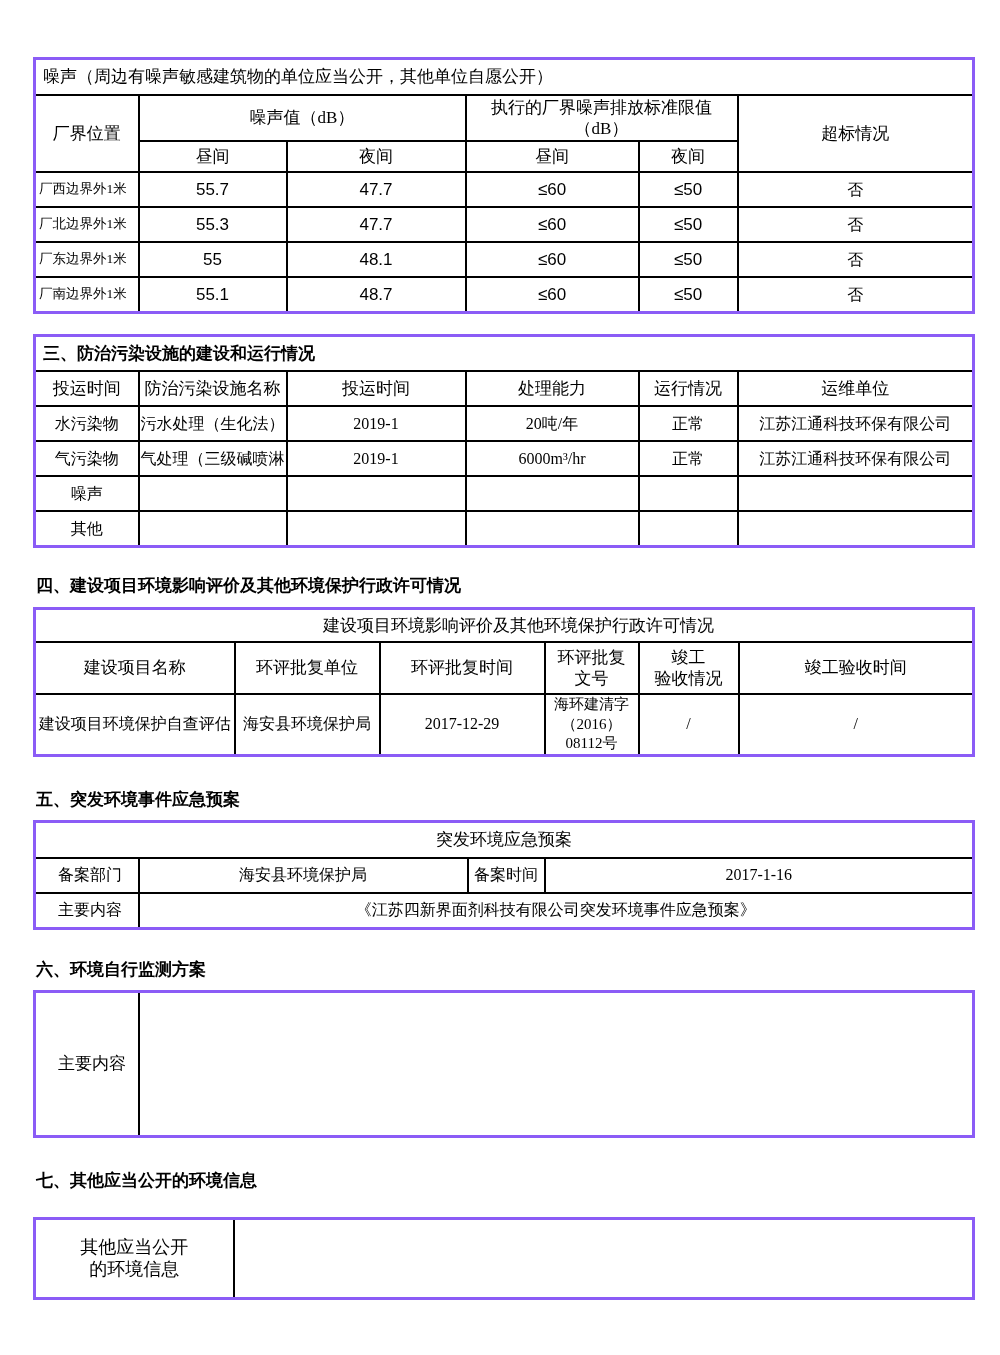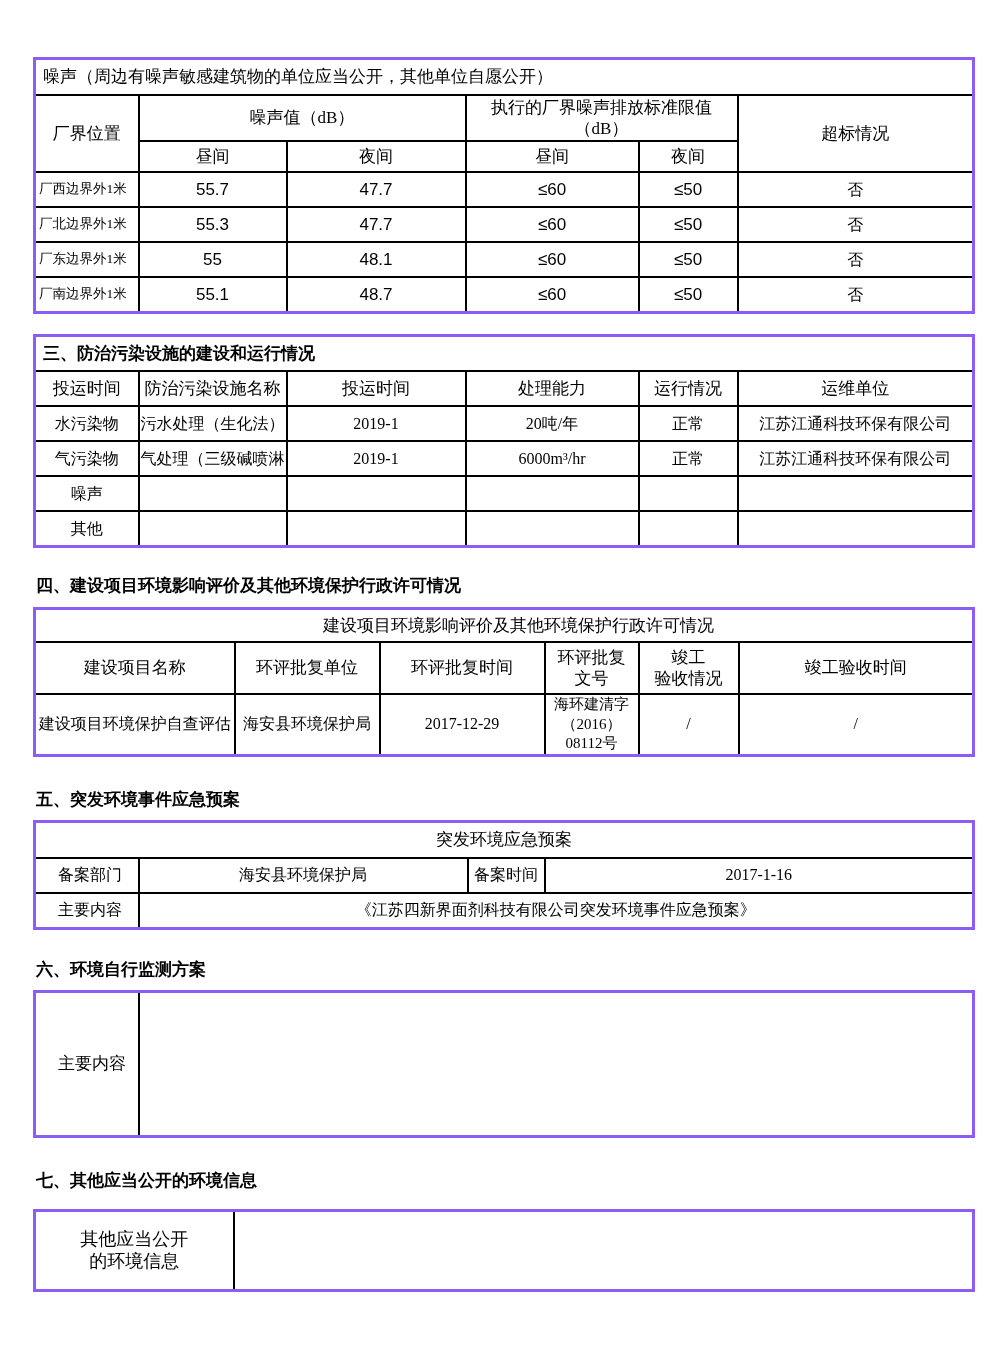--- a/index.html
+++ b/index.html
@@ -39,21 +39,21 @@
   #eia-table .r2 .docno{font-size:15px;line-height:1.3;}
   #emg-table .r-span td{height:34px;text-align:center;}
   #emg-table .r-data td{height:33px;}
   #monitor-table td{height:142px;}
   #other-table td{height:77px;}
   .mt-noise{margin-top:0;}
   .mt-s3{margin-top:20px;}
   .ti-s4{margin:26px 0 10px 3px;}
   .ti-s5{margin:31px 0 9px 3px;}
   .ti-s6{margin:28px 0 9px 3px;}
-  .ti-s7{margin:31px 0 17px 3px;}
+  .ti-s7{margin:31px 0 25px 3px;}
   .clip{white-space:nowrap;overflow:hidden;}
 </style>
 </head>
 <body>
 
 <div class="page">
 
   <table id="noise-table" class="mt-noise">
     <colgroup>
       <col style="width:104px">

